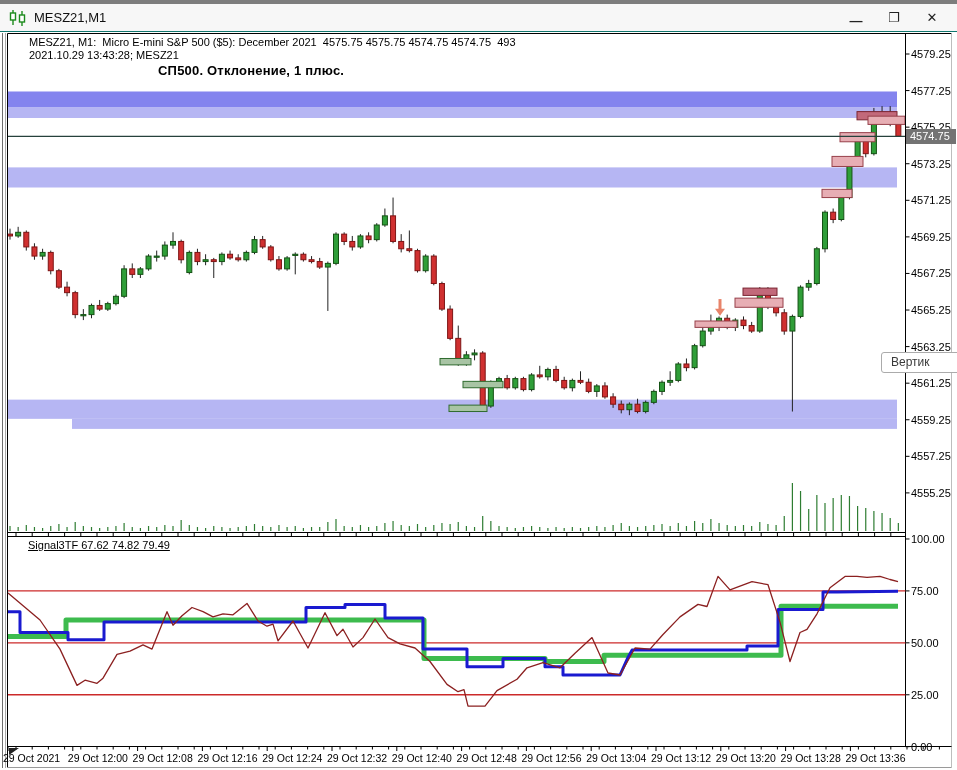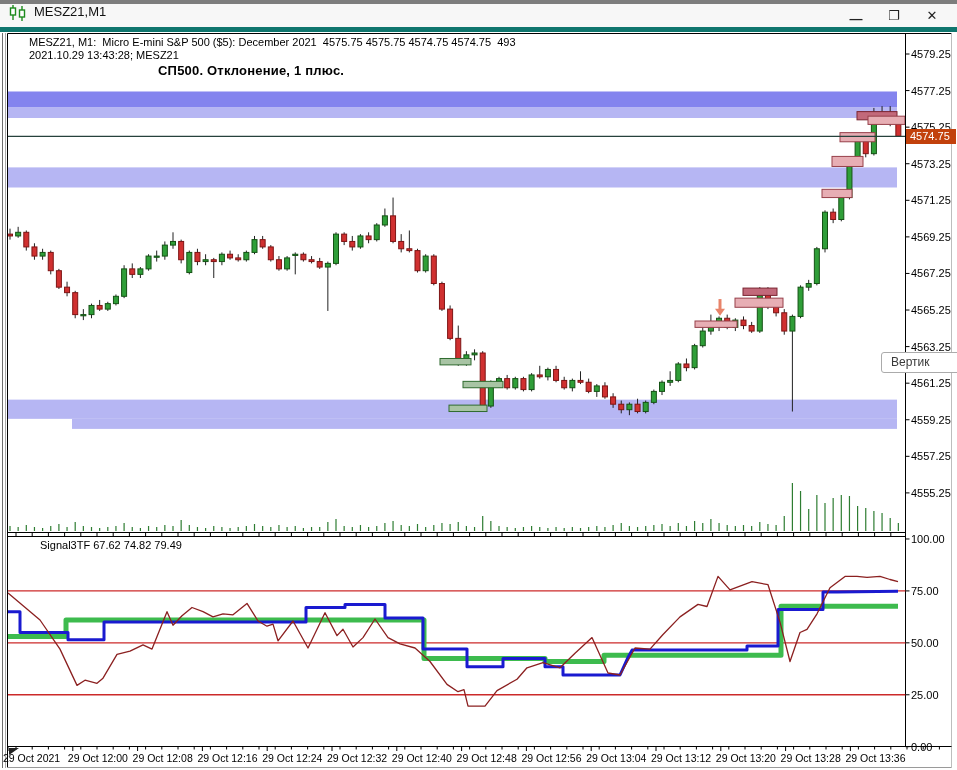--- a/index.html
+++ b/index.html
@@ -4,33 +4,33 @@
 <style>
   html,body{margin:0;padding:0;}
   body{
     width:957px;height:770px;position:relative;overflow:hidden;
     background:#ffffff;font-family:"Liberation Sans",sans-serif;
     -webkit-font-smoothing:antialiased;
   }
   .top-strip{position:absolute;left:0;top:0;width:957px;height:4px;background:#7d7d7d;}
   .titlebar{
     position:absolute;left:0;top:4px;width:957px;height:28px;background:#f7f7f7;
-    display:flex;align-items:flex-start;border-bottom:5px solid #0f766e;box-sizing:border-box;
+    display:flex;align-items:center;border-bottom:1px solid #0f766e;box-sizing:border-box;
   }
   .titlebar .app-icon{margin-left:8px;width:20px;height:18px;}
   .titlebar .win-title{margin-left:6px;font-size:13px;color:#111;}
   .win-buttons{margin-left:auto;display:flex;align-items:center;margin-right:6px;}
   .winbtn{width:38px;text-align:center;font-size:13px;color:#222;height:24px;line-height:24px;}
   .winbtn.min span{display:inline-block;transform:translateY(3px);font-weight:bold;}
   #chart-svg{position:absolute;left:0;top:0;}
   .overlay-text{position:absolute;color:#000;white-space:pre;padding-left:18px;}
   .info-1{left:11px;top:36px;font-size:11px;}
   .info-2{left:11px;top:49px;font-size:11px;}
   .chart-title{left:140px;top:63px;font-size:13px;font-weight:bold;letter-spacing:0.2px;}
-  .indicator-label{left:22px;top:539px;font-size:11px;}
+  .indicator-label{left:10px;top:539px;font-size:11px;text-decoration:underline;}
   .price-badge{
     position:absolute;left:906px;top:129px;width:50px;height:15px;
     color:#ffffff;font-size:11px;line-height:15px;padding-left:4px;box-sizing:border-box;z-index:4;
   }
   .tooltip{
     position:absolute;left:881px;top:352px;width:95px;height:21px;background:#ffffff;
     border:1px solid #ababab;border-radius:3px;font-size:12px;color:#3a3a3a;
     line-height:19px;padding-left:9px;box-sizing:border-box;z-index:5;
   }
   .hotspot{position:absolute;background:transparent;}
@@ -602,19 +602,19 @@
     <line x1="785.5999999999999" y1="746.5" x2="785.5999999999999" y2="751" stroke="#000000"></line>
     <text x="780.5999999999999" y="762" font-size="10.5" fill="#000" font-family="Liberation Sans, sans-serif">29 Oct 13:28</text>
     <line x1="850.4" y1="746.5" x2="850.4" y2="751" stroke="#000000"></line>
     <text x="845.4" y="762" font-size="10.5" fill="#000" font-family="Liberation Sans, sans-serif">29 Oct 13:36</text>
   </svg>
 
 <div class="overlay-text info-1">MESZ21, M1:  Micro E-mini S&amp;P 500 ($5): December 2021  4575.75 4575.75 4574.75 4574.75  493</div>
 <div class="overlay-text info-2">2021.10.29 13:43:28; MESZ21</div>
 <div class="overlay-text chart-title">СП500. Отклонение, 1 плюс.</div>
 <div class="overlay-text indicator-label">Signal3TF 67.62 74.82 79.49</div>
-<div class="price-badge" style="background: #c2410c;">4574.75</div>
+<div class="price-badge" style="background: #737373;">4574.75</div>
 <div class="tooltip">Вертик</div>
 
 <div class="hotspot hs-main"></div>
 <div class="hotspot hs-paxis"></div>
 <div class="hotspot hs-ind"></div>
 <div class="hotspot hs-taxis"></div>
 
 </body></html>

